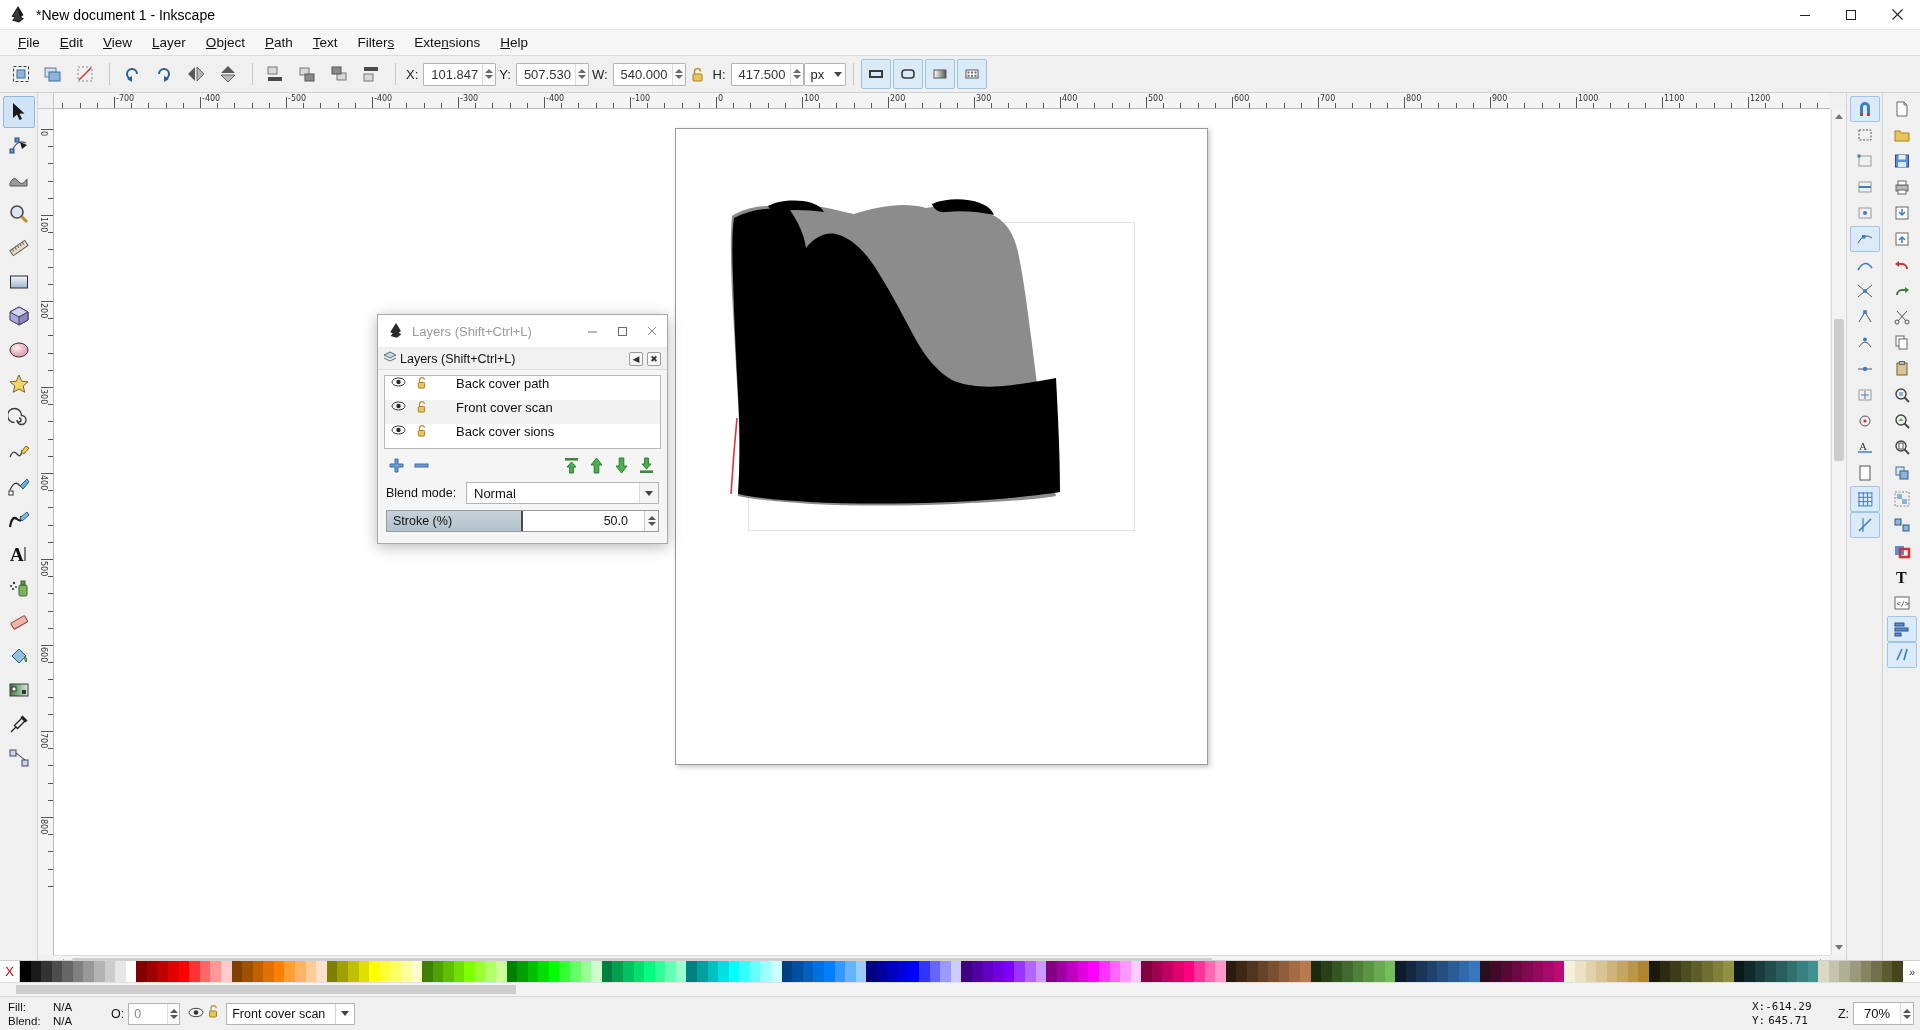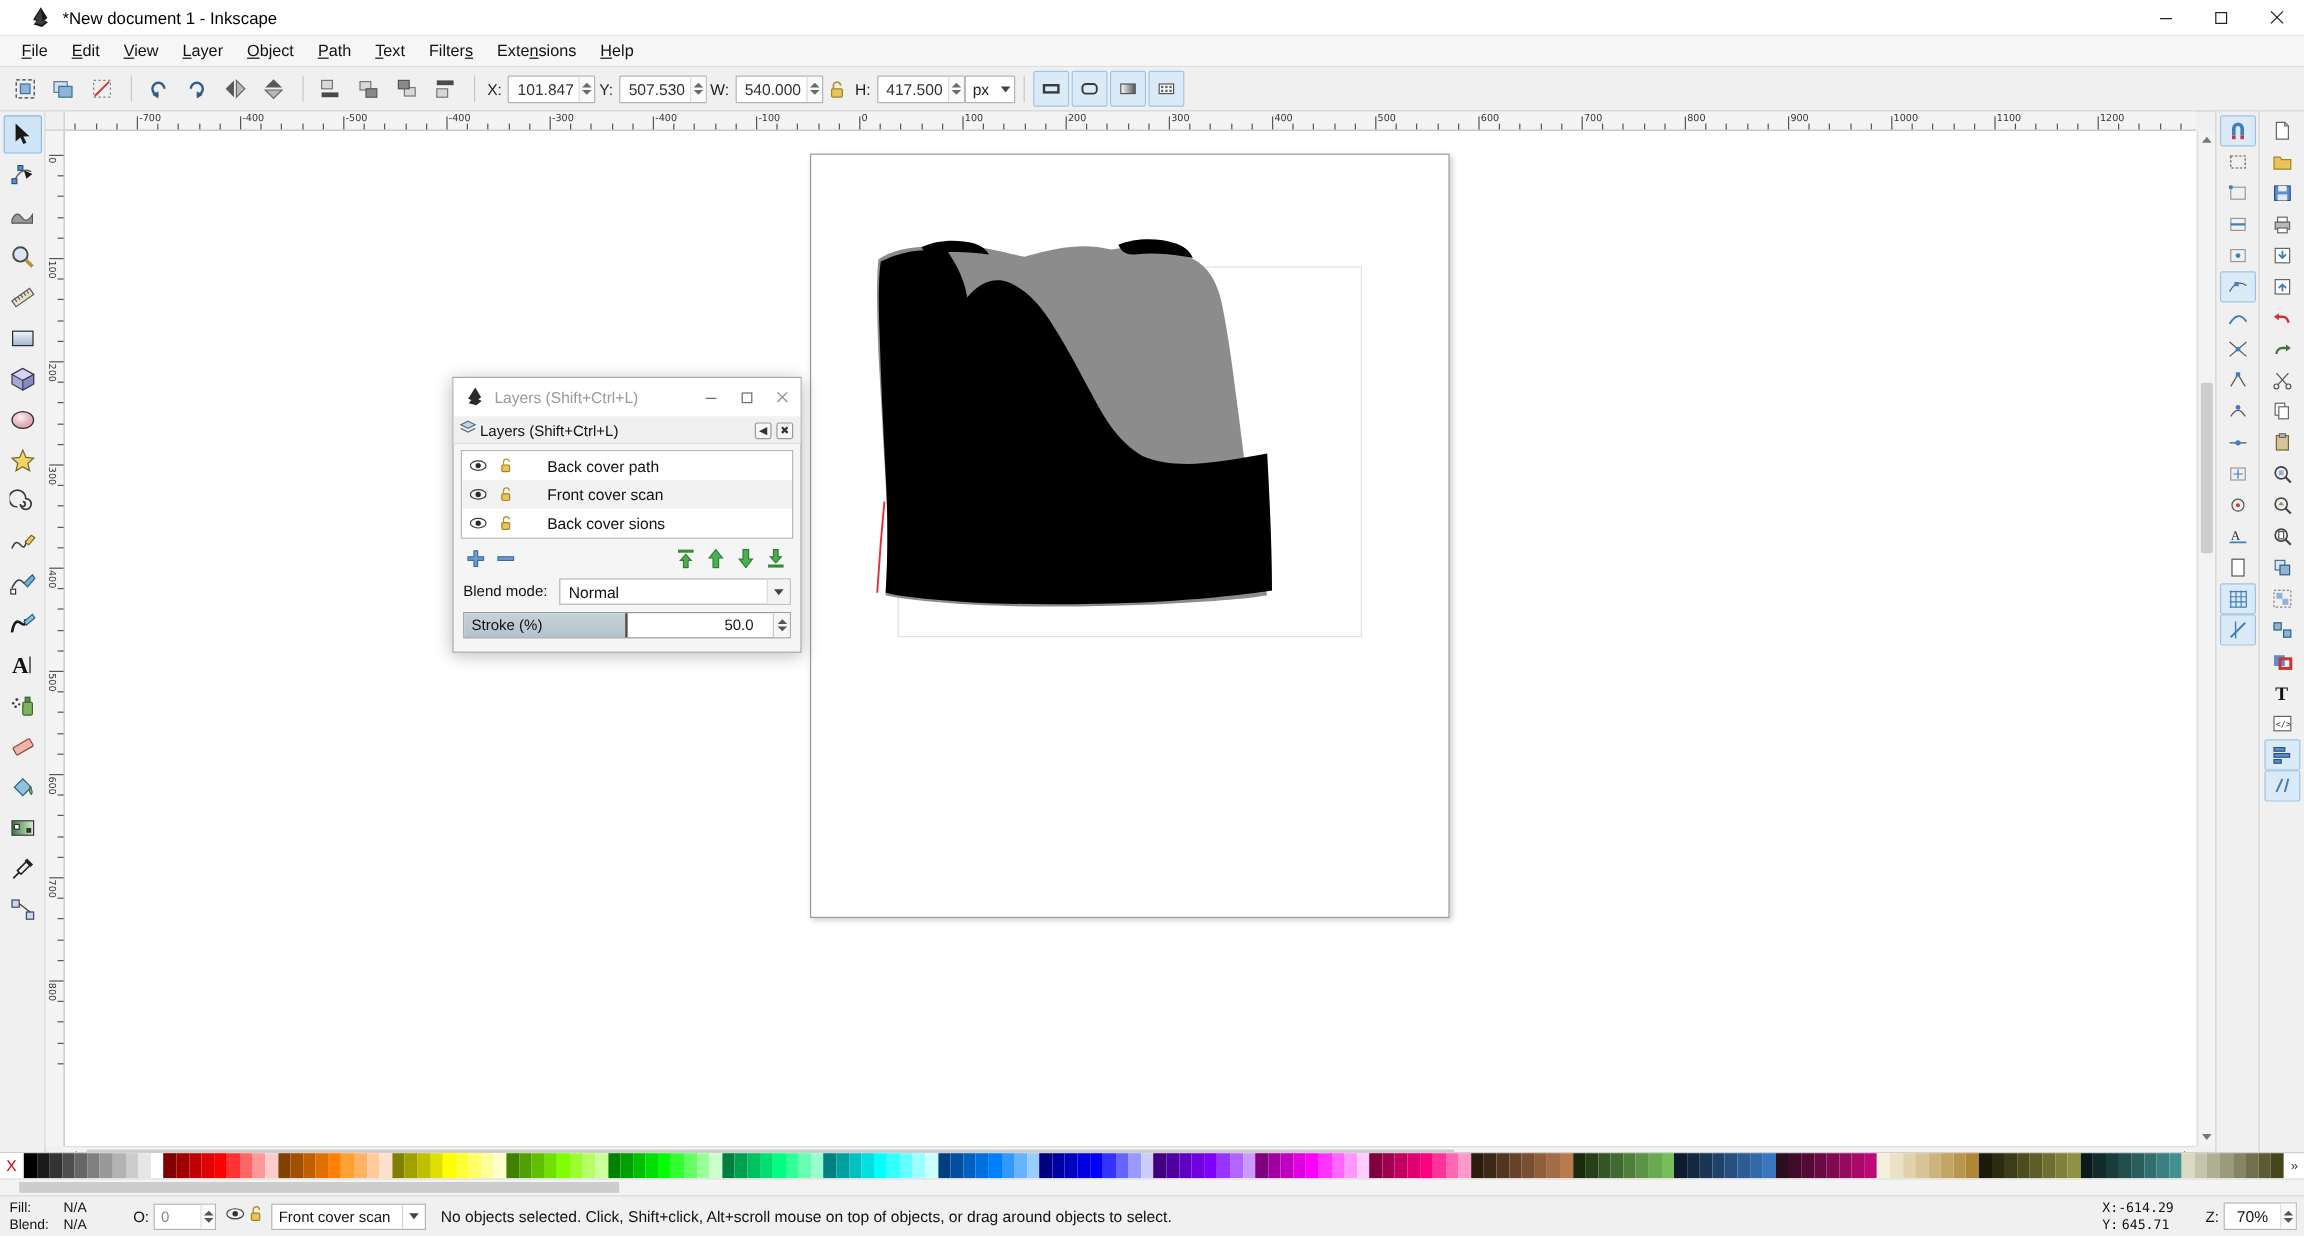--- a/index.html
+++ b/index.html
@@ -12,21 +12,21 @@
     -webkit-font-smoothing: antialiased;
   }
   #app { position: relative; width: 1920px; height: 1030px; background: #f0f0f0; }
 
   
   #titlebar {
     position: absolute; left: 0; top: 0; width: 1920px; height: 30px;
     background: #ffffff; display: flex; align-items: center;
     border-bottom: 1px solid #e8e8e8;
   }
-  #titlebar .tb-left { display: flex; align-items: center; padding-left: 24px; justify-content: flex-end; }
+  #titlebar .tb-left { display: flex; align-items: center; padding-left: 8px; justify-content: flex-end; }
   .ink-logo { width: 20px; height: 20px; position: relative; margin-right: 8px; }
   .title-text { font-size: 14px; color: #000; white-space: nowrap; }
   #titlebar .tb-right { margin-left: auto; display: flex; height: 30px; }
   .wbtn {
     width: 46px; height: 30px; display: flex; align-items: center; justify-content: center;
     font-size: 15px; color: #222; background: transparent;
   }
   .wbtn svg { display: block; }
 
   
@@ -221,21 +221,21 @@
     height: 22px; background: #f0f0f0; display: flex; align-items: center;
     padding: 0 3px 0 5px; border-bottom: 1px solid #dcdcdc;
   }
   #ld-subbar .st { font-size: 12.5px; color: #111; margin-left: 3px; }
   #ld-subbar .dockbtns { margin-left: auto; display: flex; gap: 4px; padding-right: 3px; }
   .dockbtn { width: 14px; height: 14px; border: 1px solid #9a9a9a; background: #f7f7f7; display:flex; align-items:center; justify-content:center; font-size: 9px; color: #333; border-radius: 2px; }
   #ld-list {
     margin: 5px 6px 0 6px; height: 74px; background: #fff;
     border: 1px solid #b9b9b9; overflow: hidden;
   }
-  .lrow { height: 24px; display: flex; align-items: center; font-size: 13px; color: #111; }
+  .lrow { height: 24px; display: flex; align-items: flex-start; font-size: 13px; color: #111; }
   .lrow.sel { background: #f2f2f2; }
   .lrow .eye { width: 26px; display: flex; align-items: center; justify-content: center; }
   .lrow .lock { width: 22px; display: flex; align-items: center; justify-content: center; }
   .lrow .nm { padding-left: 23px; }
   #ld-actions {
     margin: 6px 8px 0 8px; height: 20px; display: flex; align-items: center;
   }
   .ld-abtn { width: 20px; height: 18px; display:flex; align-items:center; justify-content:center; margin-right: 5px; }
   #ld-actions .rightgrp { margin-left: auto; display: flex; }
   #ld-actions .rightgrp .ld-abtn { width: 24px; margin-right: 1px; }
@@ -1324,21 +1324,20 @@
             <rect x="2.5" y="7" width="7" height="6" rx="1" fill="#e8c45a" stroke="#a6841f"></rect>
           </svg>
       </span>
     </span>
     <span class="layer-sel">
       <span class="txt">Front cover scan</span>
       <span class="dd">
         <span style="width:0;height:0;border-left:4px solid transparent;border-right:4px solid transparent;border-top:5px solid #444;display:block"></span>
       </span>
     </span>
-    <span id="status-msg">No objects selected. Click, Shift+click, Alt+scroll mouse on top of objects, or drag around objects to select.</span>
     <span id="coords">
       <span class="coord-box">
         <span style="display:block"><span>X:</span><span>-614.29</span></span>
         <span style="display:block"><span>Y:</span><span style="margin-left:3px">645.71</span></span>
       </span>
       <span class="zlabel">Z:</span>
       <span class="zspin">
         <input readonly="" value="70%" style="">
         <span class="arrows">
             <i class="tri-u"></i>

